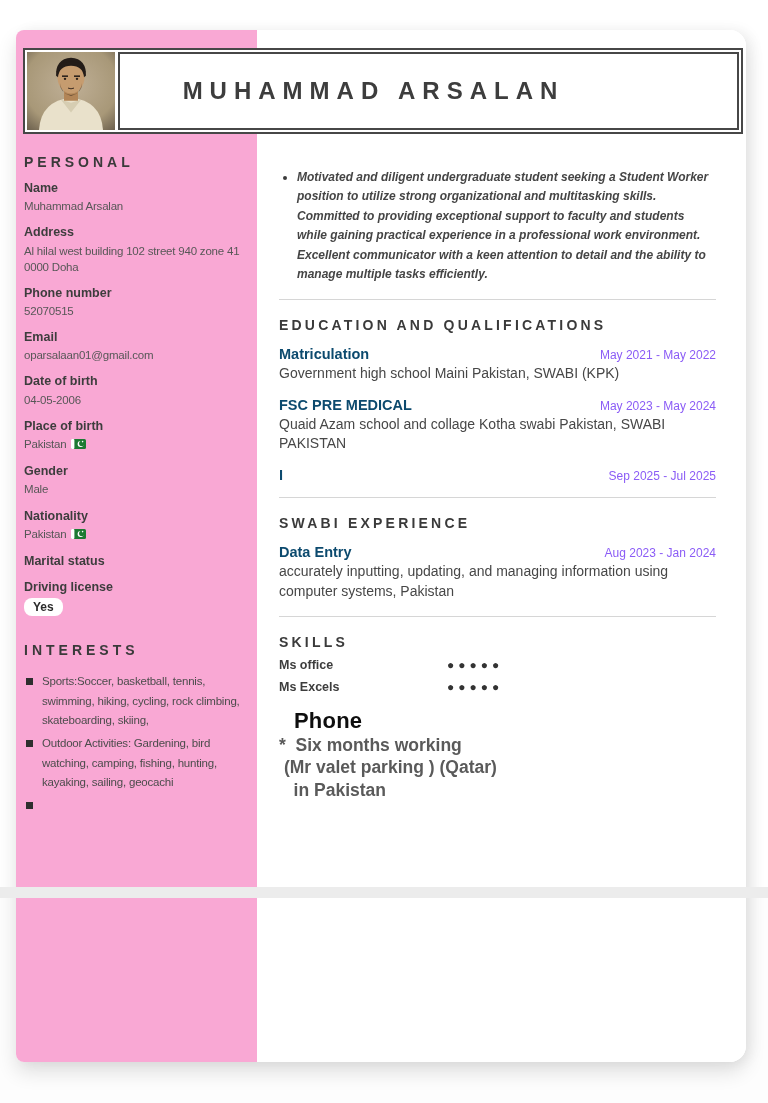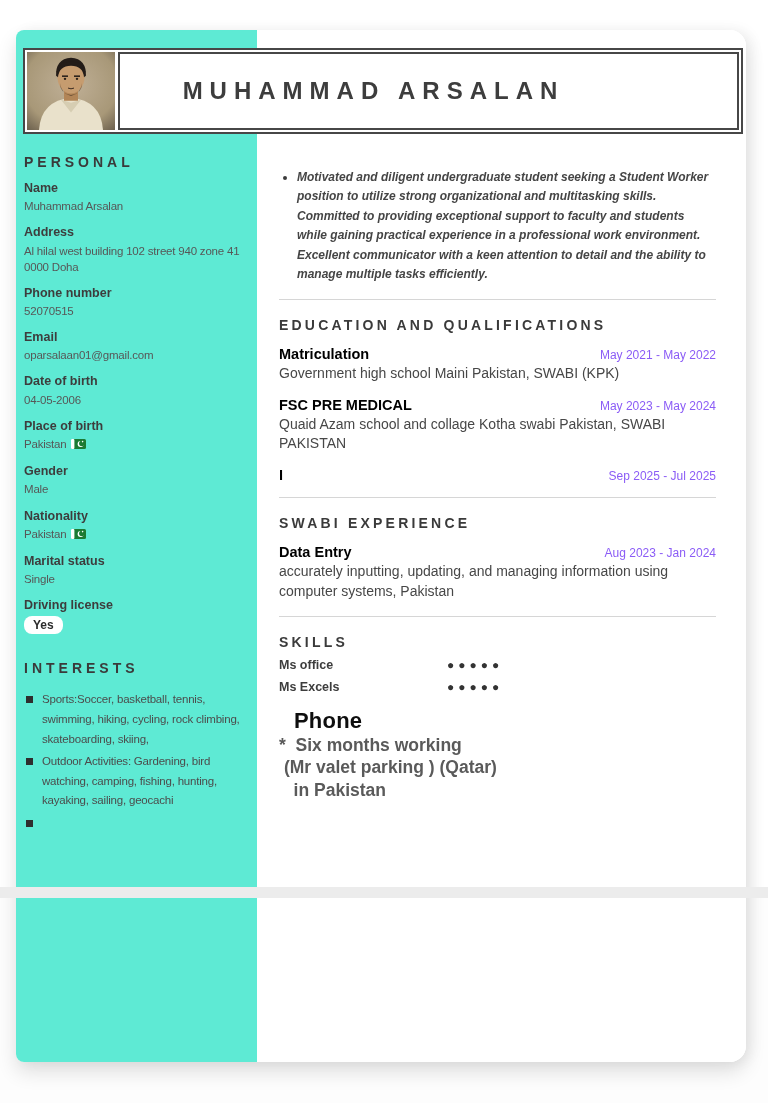--- a/index.html
+++ b/index.html
@@ -5,21 +5,21 @@
   * { margin:0; padding:0; box-sizing:border-box; }
   html,body { width:768px; height:1103px; background:#fdfdfd; overflow:hidden;
     font-family:"Liberation Sans", sans-serif; }
   .page { position:relative; width:768px; height:898px; background:#ffffff; }
   .bottom-strip { position:absolute; left:0; bottom:0; width:100%; height:11px; background:#ececec; }
 
   .card { position:absolute; left:16px; top:30px; width:730px; height:1032px;
     display:flex; border-radius:8px 16px 16px 8px;
     box-shadow:0 10px 20px rgba(0,0,0,.12), 6px 0 14px rgba(0,0,0,.05); background:#fff; }
 
-  .sidebar { width:241px; background:#5eead4; border-radius:8px 0 0 8px;
+  .sidebar { width:241px; background:#f9a8d4; border-radius:8px 0 0 8px;
     padding:124px 10px 0 8px; }
   .main { flex:1; background:#fff; border-radius:0 16px 16px 0;
     padding:138px 30px 0 22px; }
 
   
   .header-box { position:absolute; left:7px; top:18px; right:3px; height:86px;
     background:#fff; border:2px solid #474747; display:flex; padding:2px; z-index:3; }
   .photo { width:88px; height:100%; flex:none; }
   .photo svg { width:100%; height:100%; display:block; }
   .name-box { flex:1; margin-left:3px; border:2px solid #474747;
@@ -40,21 +40,21 @@
   .int-item .sq { flex:none; width:7px; height:7px; background:#2e2e2e; margin:6px 9px 0 2px; }
 
   
   .summary { display:flex; }
   .summary .dot { flex:none; width:4px; height:4px; border-radius:50%; background:#3c3c3c; margin:8px 10px 0 4px; }
   .summary p { font-size:12px; font-weight:bold; font-style:italic; color:#454545; line-height:1.62; }
   hr.rule { border:none; border-top:1px solid #d6d6d6; margin:14px 0 0 0; }
   .msec { margin-top:17px; font-size:14px; letter-spacing:3.2px; }
   .entry { margin-top:13px; }
   .entry-head { display:flex; align-items:baseline; justify-content:space-between; }
-  .entry-title { font-size:14.5px; font-weight:bold; color:#000000; }
+  .entry-title { font-size:14.5px; font-weight:bold; color:#0c4a6e; }
   .entry-dates { font-size:12px; color:#8b5cf6; white-space:nowrap; }
   .entry-desc { font-size:14px; color:#474747; line-height:1.42; margin-top:2px; }
   .skill-row { display:flex; align-items:center; margin-top:8px; }
   .skill-name { width:168px; font-size:12.5px; font-weight:bold; color:#3d3d3d; }
   .skill-dots { font-size:12px; color:#333; letter-spacing:4px; }
   .driver-block { margin-top:14px; }
   .driver-title { font-size:22px; font-weight:bold; color:#0e0e0e; margin-left:15px; letter-spacing:0.2px; }
   .driver-line { font-size:17.5px; font-weight:bold; color:#5a5a5a; line-height:1.22;
     white-space:pre-wrap; margin-top:1px; }
 </style>
@@ -138,21 +138,20 @@
         <div class="f-value"><span>Pakistan</span><span class="flag"><svg width="15" height="10" viewBox="0 0 15 10">
                 <rect width="15" height="10" rx="1.5" fill="#1c7a33"></rect>
                 <rect width="3.4" height="10" fill="#ffffff" rx="1"></rect>
                 <circle cx="9.6" cy="5" r="3" fill="#ffffff"></circle>
                 <circle cx="10.7" cy="4.4" r="2.6" fill="#1c7a33"></circle>
                 <circle cx="11.6" cy="2.6" r="0.8" fill="#ffffff"></circle>
               </svg></span></div>
       </div>
       <div>
         <div class="f-label">Marital status</div>
-        <div class="f-value">Single</div>
       </div>
       <div>
         <div class="f-label">Driving license</div>
         <div><span class="badge-yes">Yes</span></div>
       </div>
 
       <div class="sec interests-title">INTERESTS</div>
       <div class="int-list">
         <div class="int-item">
           <span class="sq"></span>

